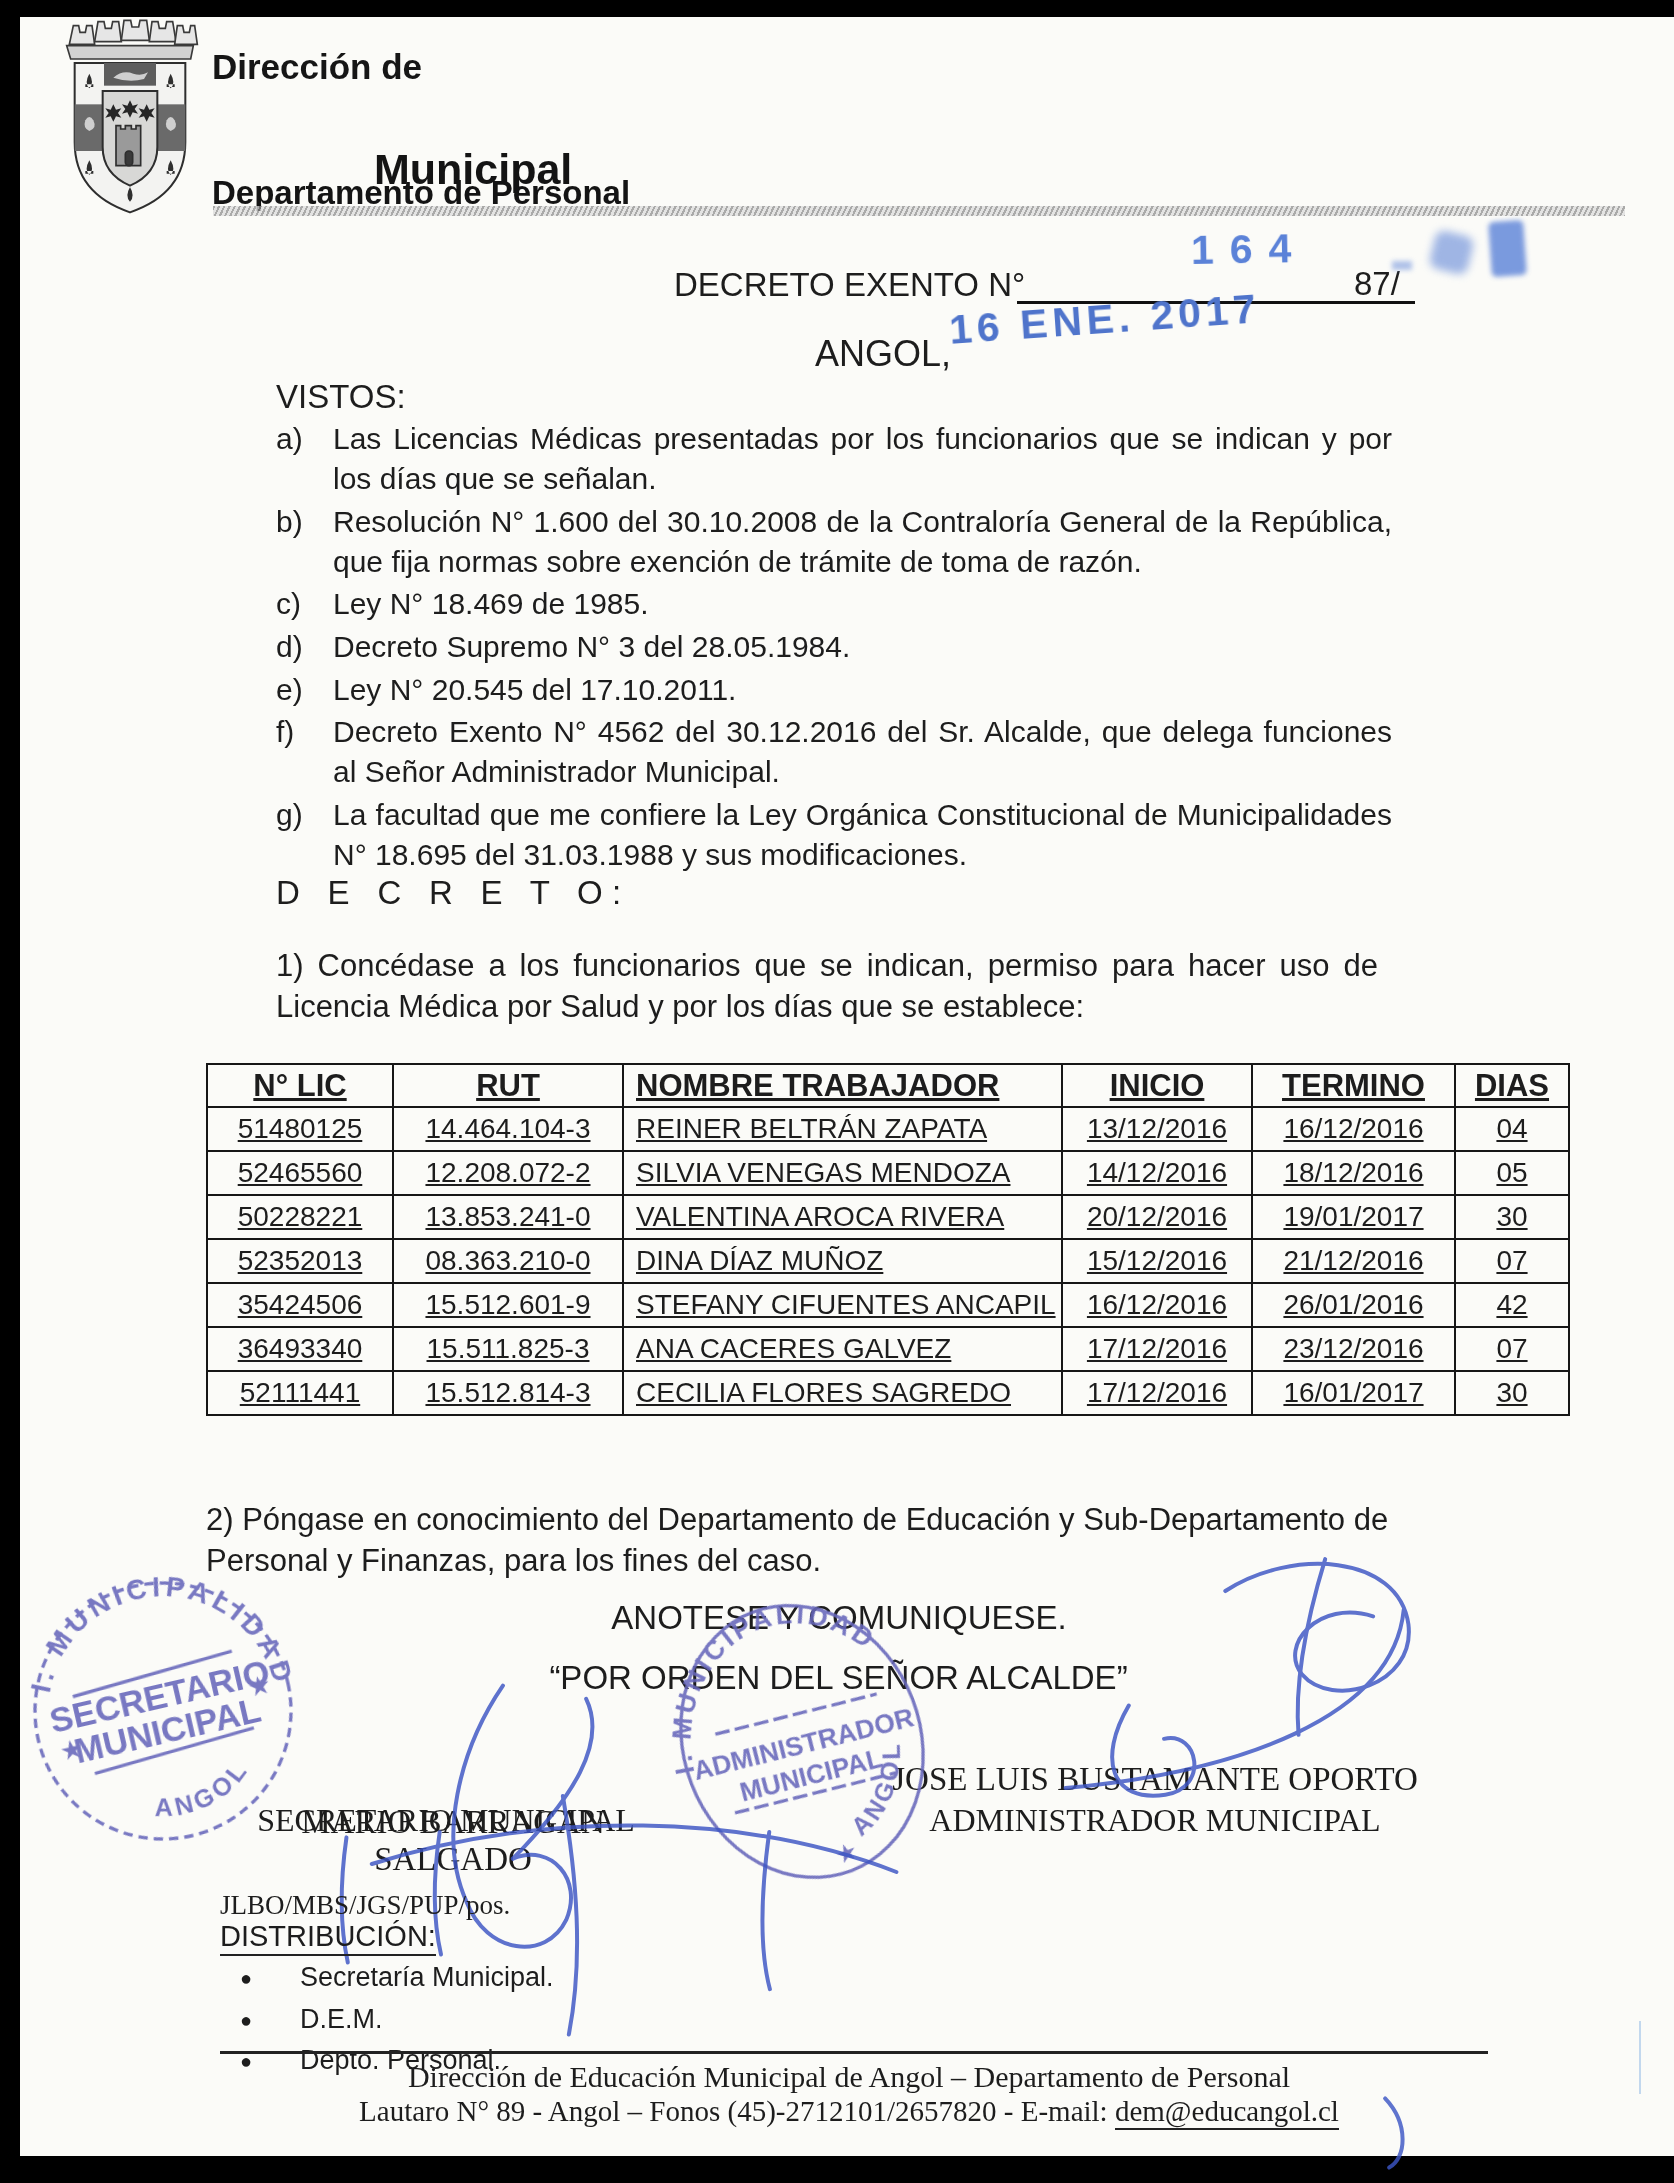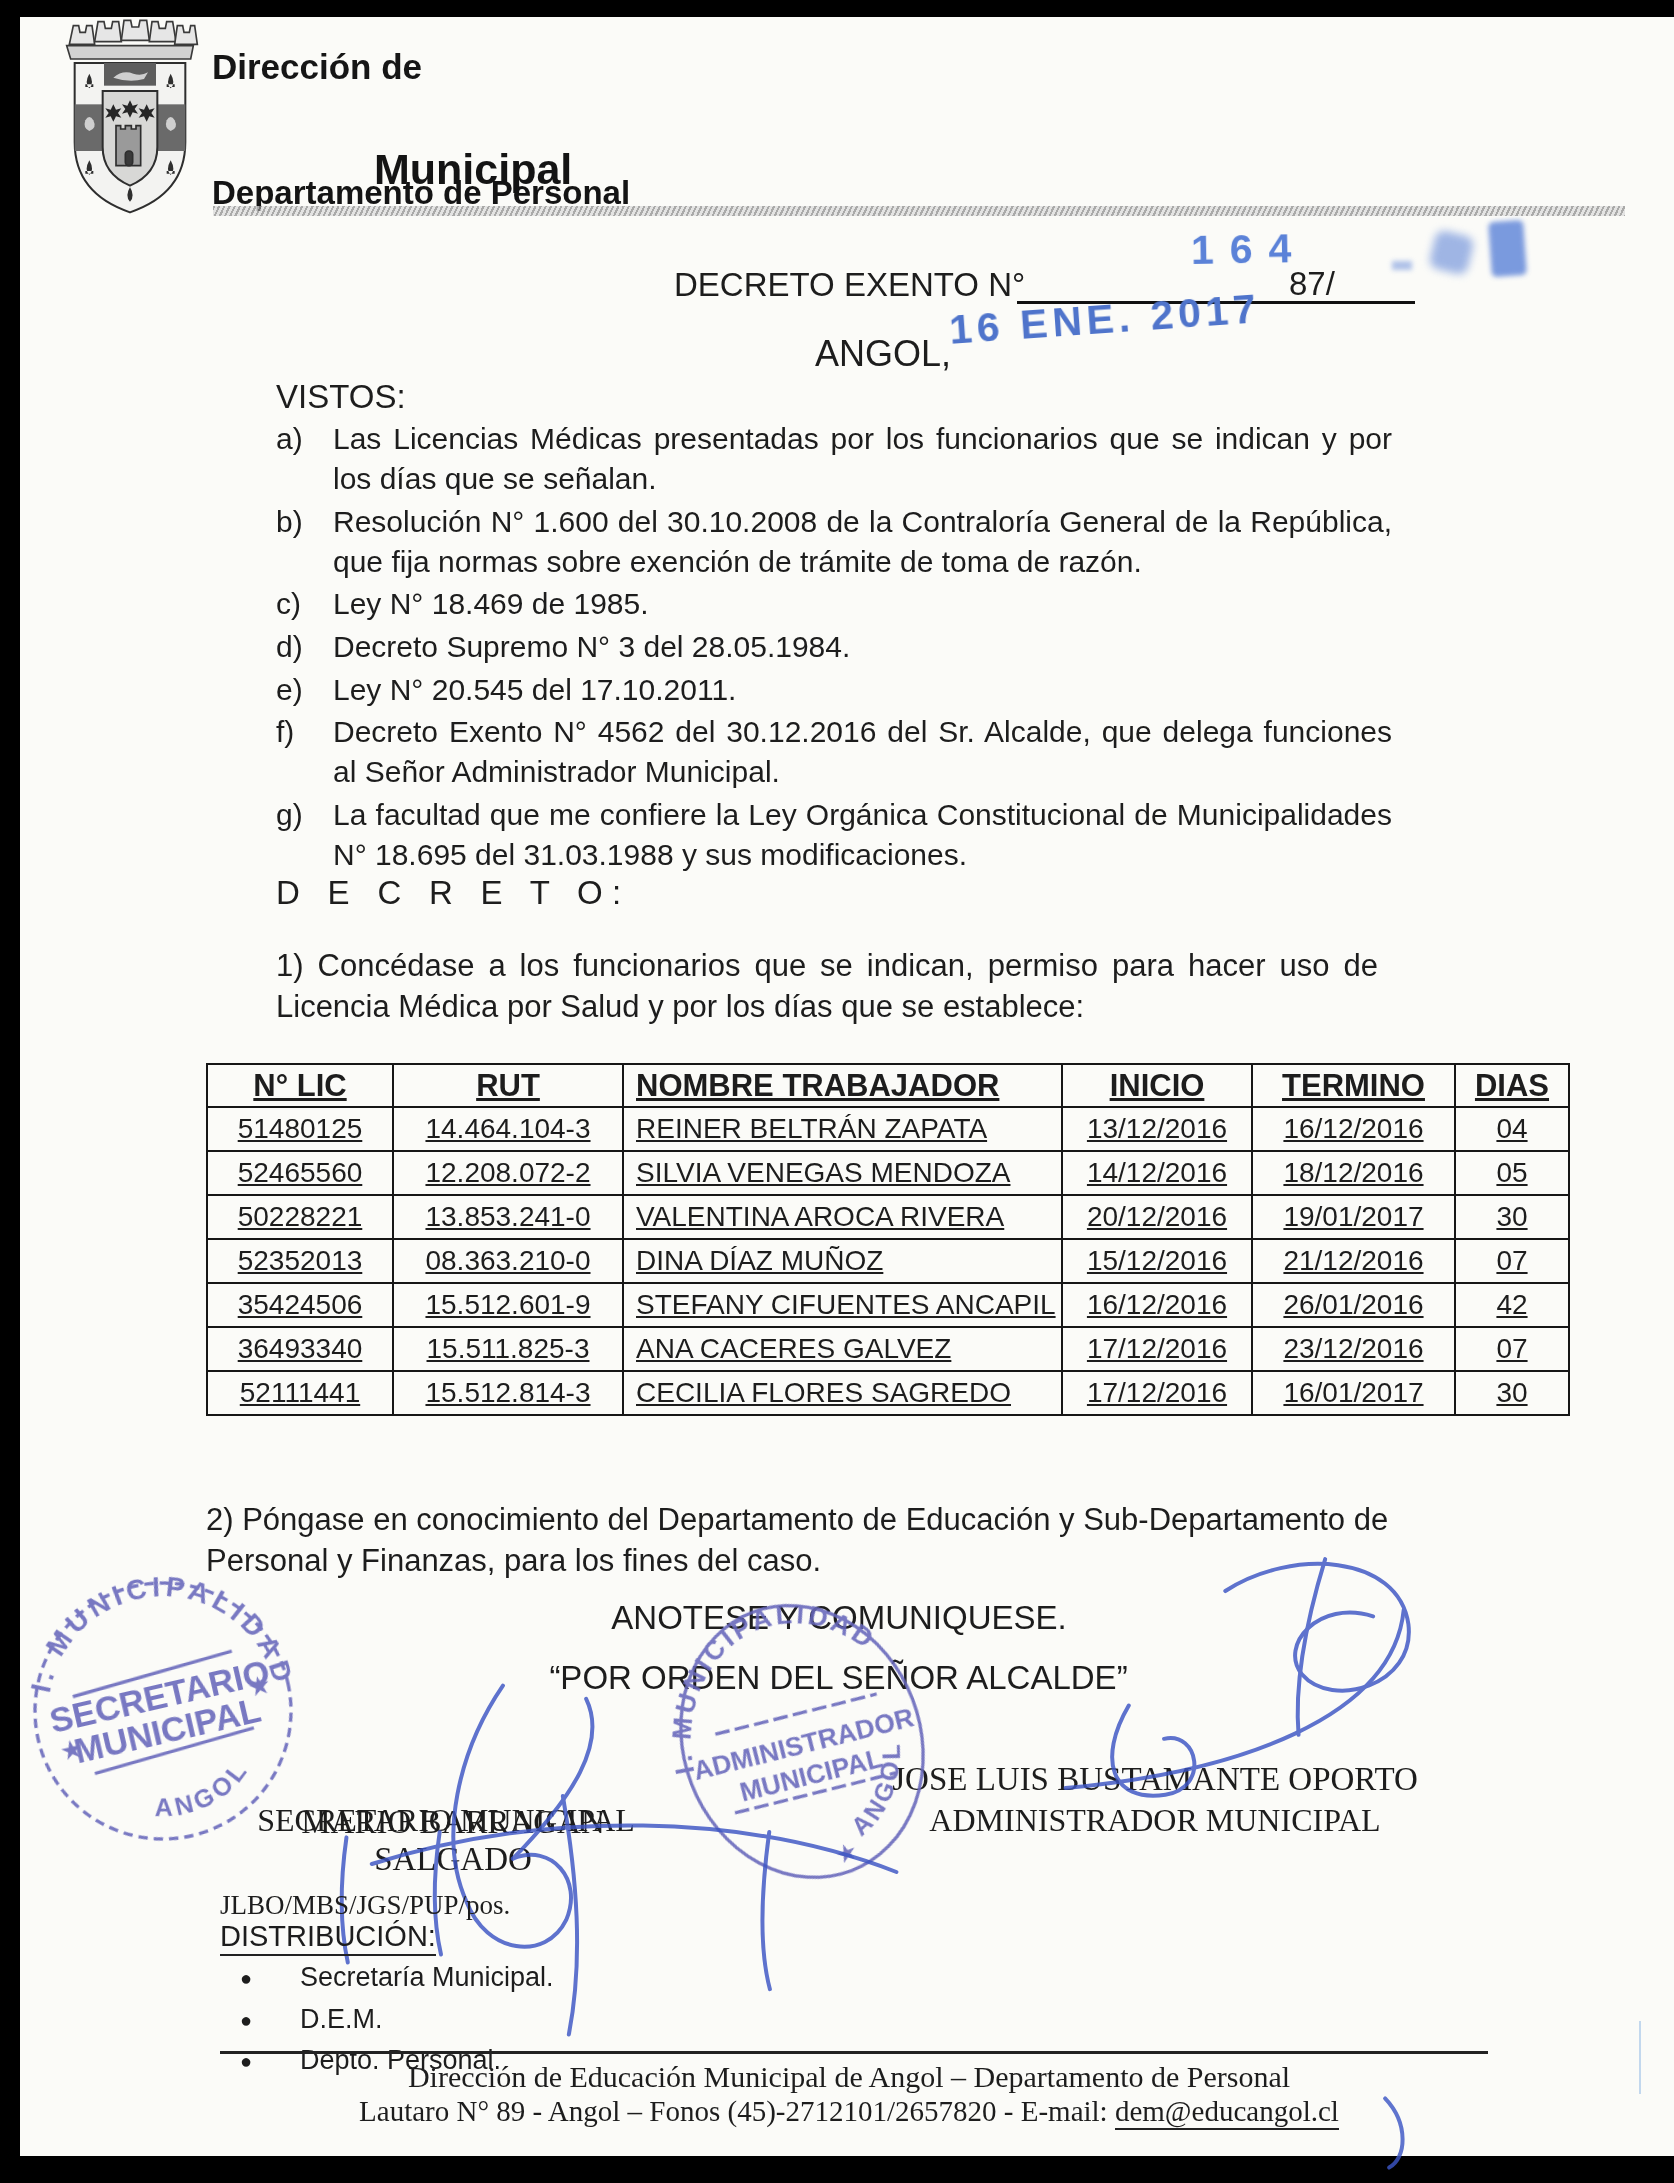--- a/index.html
+++ b/index.html
@@ -10,21 +10,21 @@
   
   .hdr-line1{left:212px;top:47px;font-size:35px;font-weight:700;color:#161616;}
   .hdr-line2{left:209px;top:75px;font-size:71px;font-weight:900;letter-spacing:-1.3px;color:#111;}
   .hdr-line3{left:374px;top:145px;font-size:43px;font-weight:800;color:#141414;}
   .hdr-line4{left:212px;top:174px;font-size:33px;font-weight:800;color:#141414;}
   .hatch{left:213px;top:206px;width:1412px;height:10px;opacity:.75;
          background:repeating-linear-gradient(115deg,#8f8f8f 0 2px,#dcdcdc 2px 4.7px);}
   
   .decree-label{left:674px;top:266px;font-size:33px;}
   .decree-underline{left:1017px;top:301px;width:398px;height:2.7px;background:#111;}
-  .decree-suffix{left:1289px;top:265px;font-size:33px;}
+  .decree-suffix{left:1354px;top:265px;font-size:33px;}
   .stamp-number{left:1191px;top:226px;font-size:41px;font-weight:700;color:#5b82d8;
                 letter-spacing:16px;transform:rotate(-1deg);filter:blur(0.3px);}
   .smudge1{left:1432px;top:233px;width:39px;height:39px;background:#6e90da;border-radius:9.3px;
            filter:blur(4px);opacity:.65;transform:rotate(14deg);}
   .smudge2{left:1490px;top:221px;width:35px;height:55px;background:#5b82d8;border-radius:5.3px;
            filter:blur(2.7px);opacity:.8;transform:rotate(-4deg);}
   .smudge3{left:1392px;top:261px;width:20px;height:9.3px;background:#7b9ade;filter:blur(2.7px);opacity:.6;}
   .city-label{left:815px;top:333px;font-size:36px;}
   .stamp-date{left:949px;top:296px;font-size:41px;font-weight:700;color:#4f74cb;
               letter-spacing:4.7px;transform:rotate(-4deg);filter:blur(0.3px);white-space:nowrap;}

